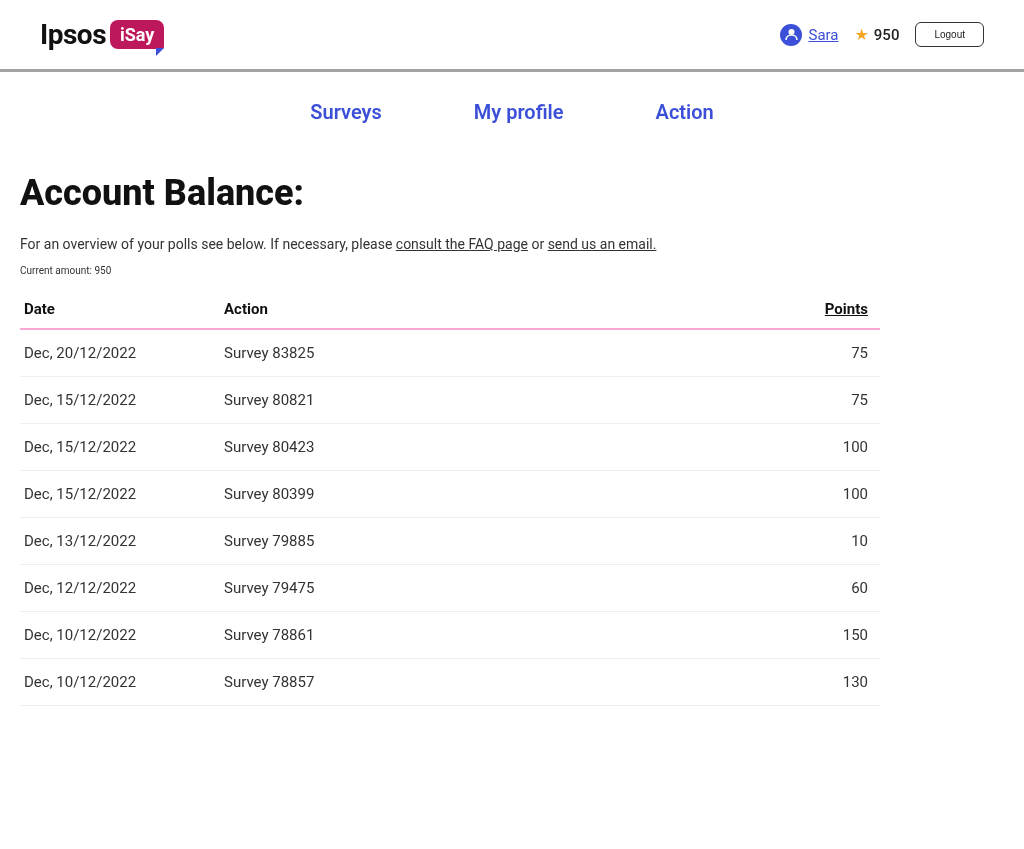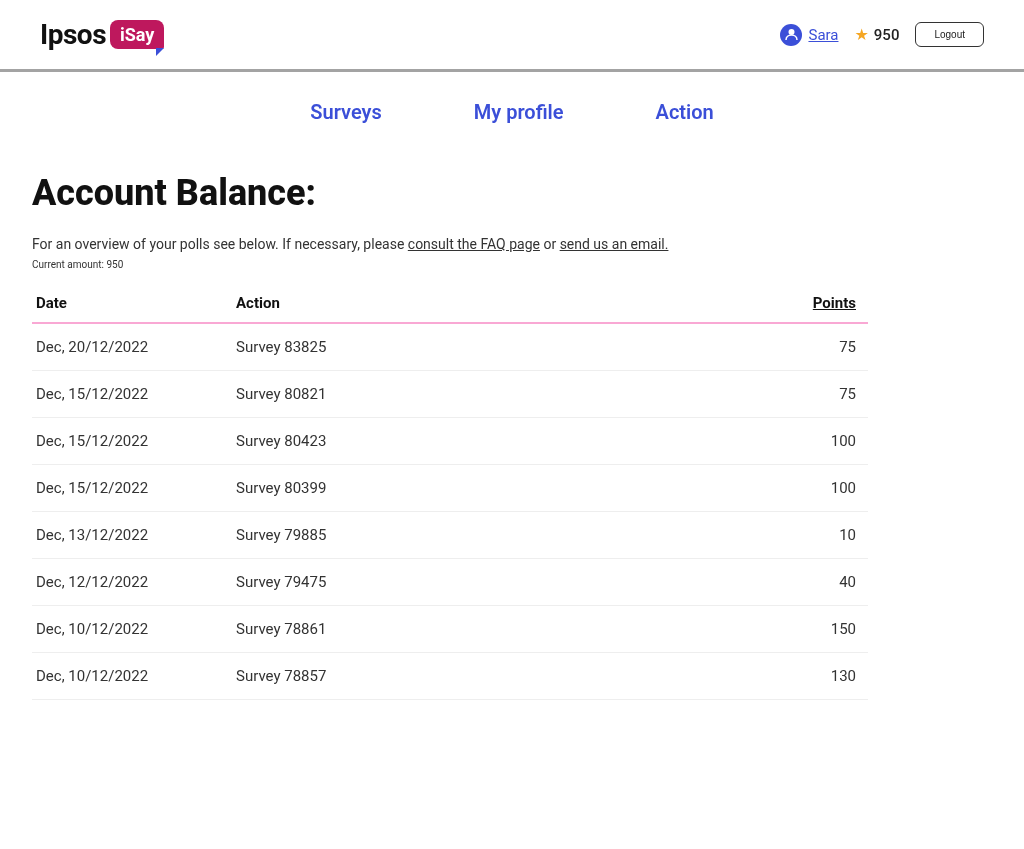--- a/index.html
+++ b/index.html
@@ -128,35 +128,35 @@
     .nav-item {
       color: #3b4fd8;
       font-size: 20px;
       font-weight: 600;
       text-decoration: none;
       cursor: pointer;
     }
 
     
     .main-content {
-      padding: 30px 32px;
+      padding: 30px 20px;
       max-width: 900px;
     }
 
     .page-title {
       font-size: 36px;
       font-weight: 800;
       color: #111111;
       margin-bottom: 20px;
     }
 
     .description {
       font-size: 14px;
       color: #333333;
-      margin-bottom: 4px;
+      margin-bottom: 10px;
       line-height: 1.5;
     }
 
     .description a {
       color: #333333;
       text-decoration: underline;
     }
 
     .current-amount {
       font-size: 10px;
@@ -273,21 +273,21 @@
           <td class="points-val">100</td>
         </tr>
         <tr>
           <td>Dec, 13/12/2022</td>
           <td>Survey 79885</td>
           <td class="points-val">10</td>
         </tr>
         <tr>
           <td>Dec, 12/12/2022</td>
           <td>Survey 79475</td>
-          <td class="points-val">40</td>
+          <td class="points-val">60</td>
         </tr>
         <tr>
           <td>Dec, 10/12/2022</td>
           <td>Survey 78861</td>
           <td class="points-val">150</td>
         </tr>
         <tr>
           <td>Dec, 10/12/2022</td>
           <td>Survey 78857</td>
           <td class="points-val">130</td>

